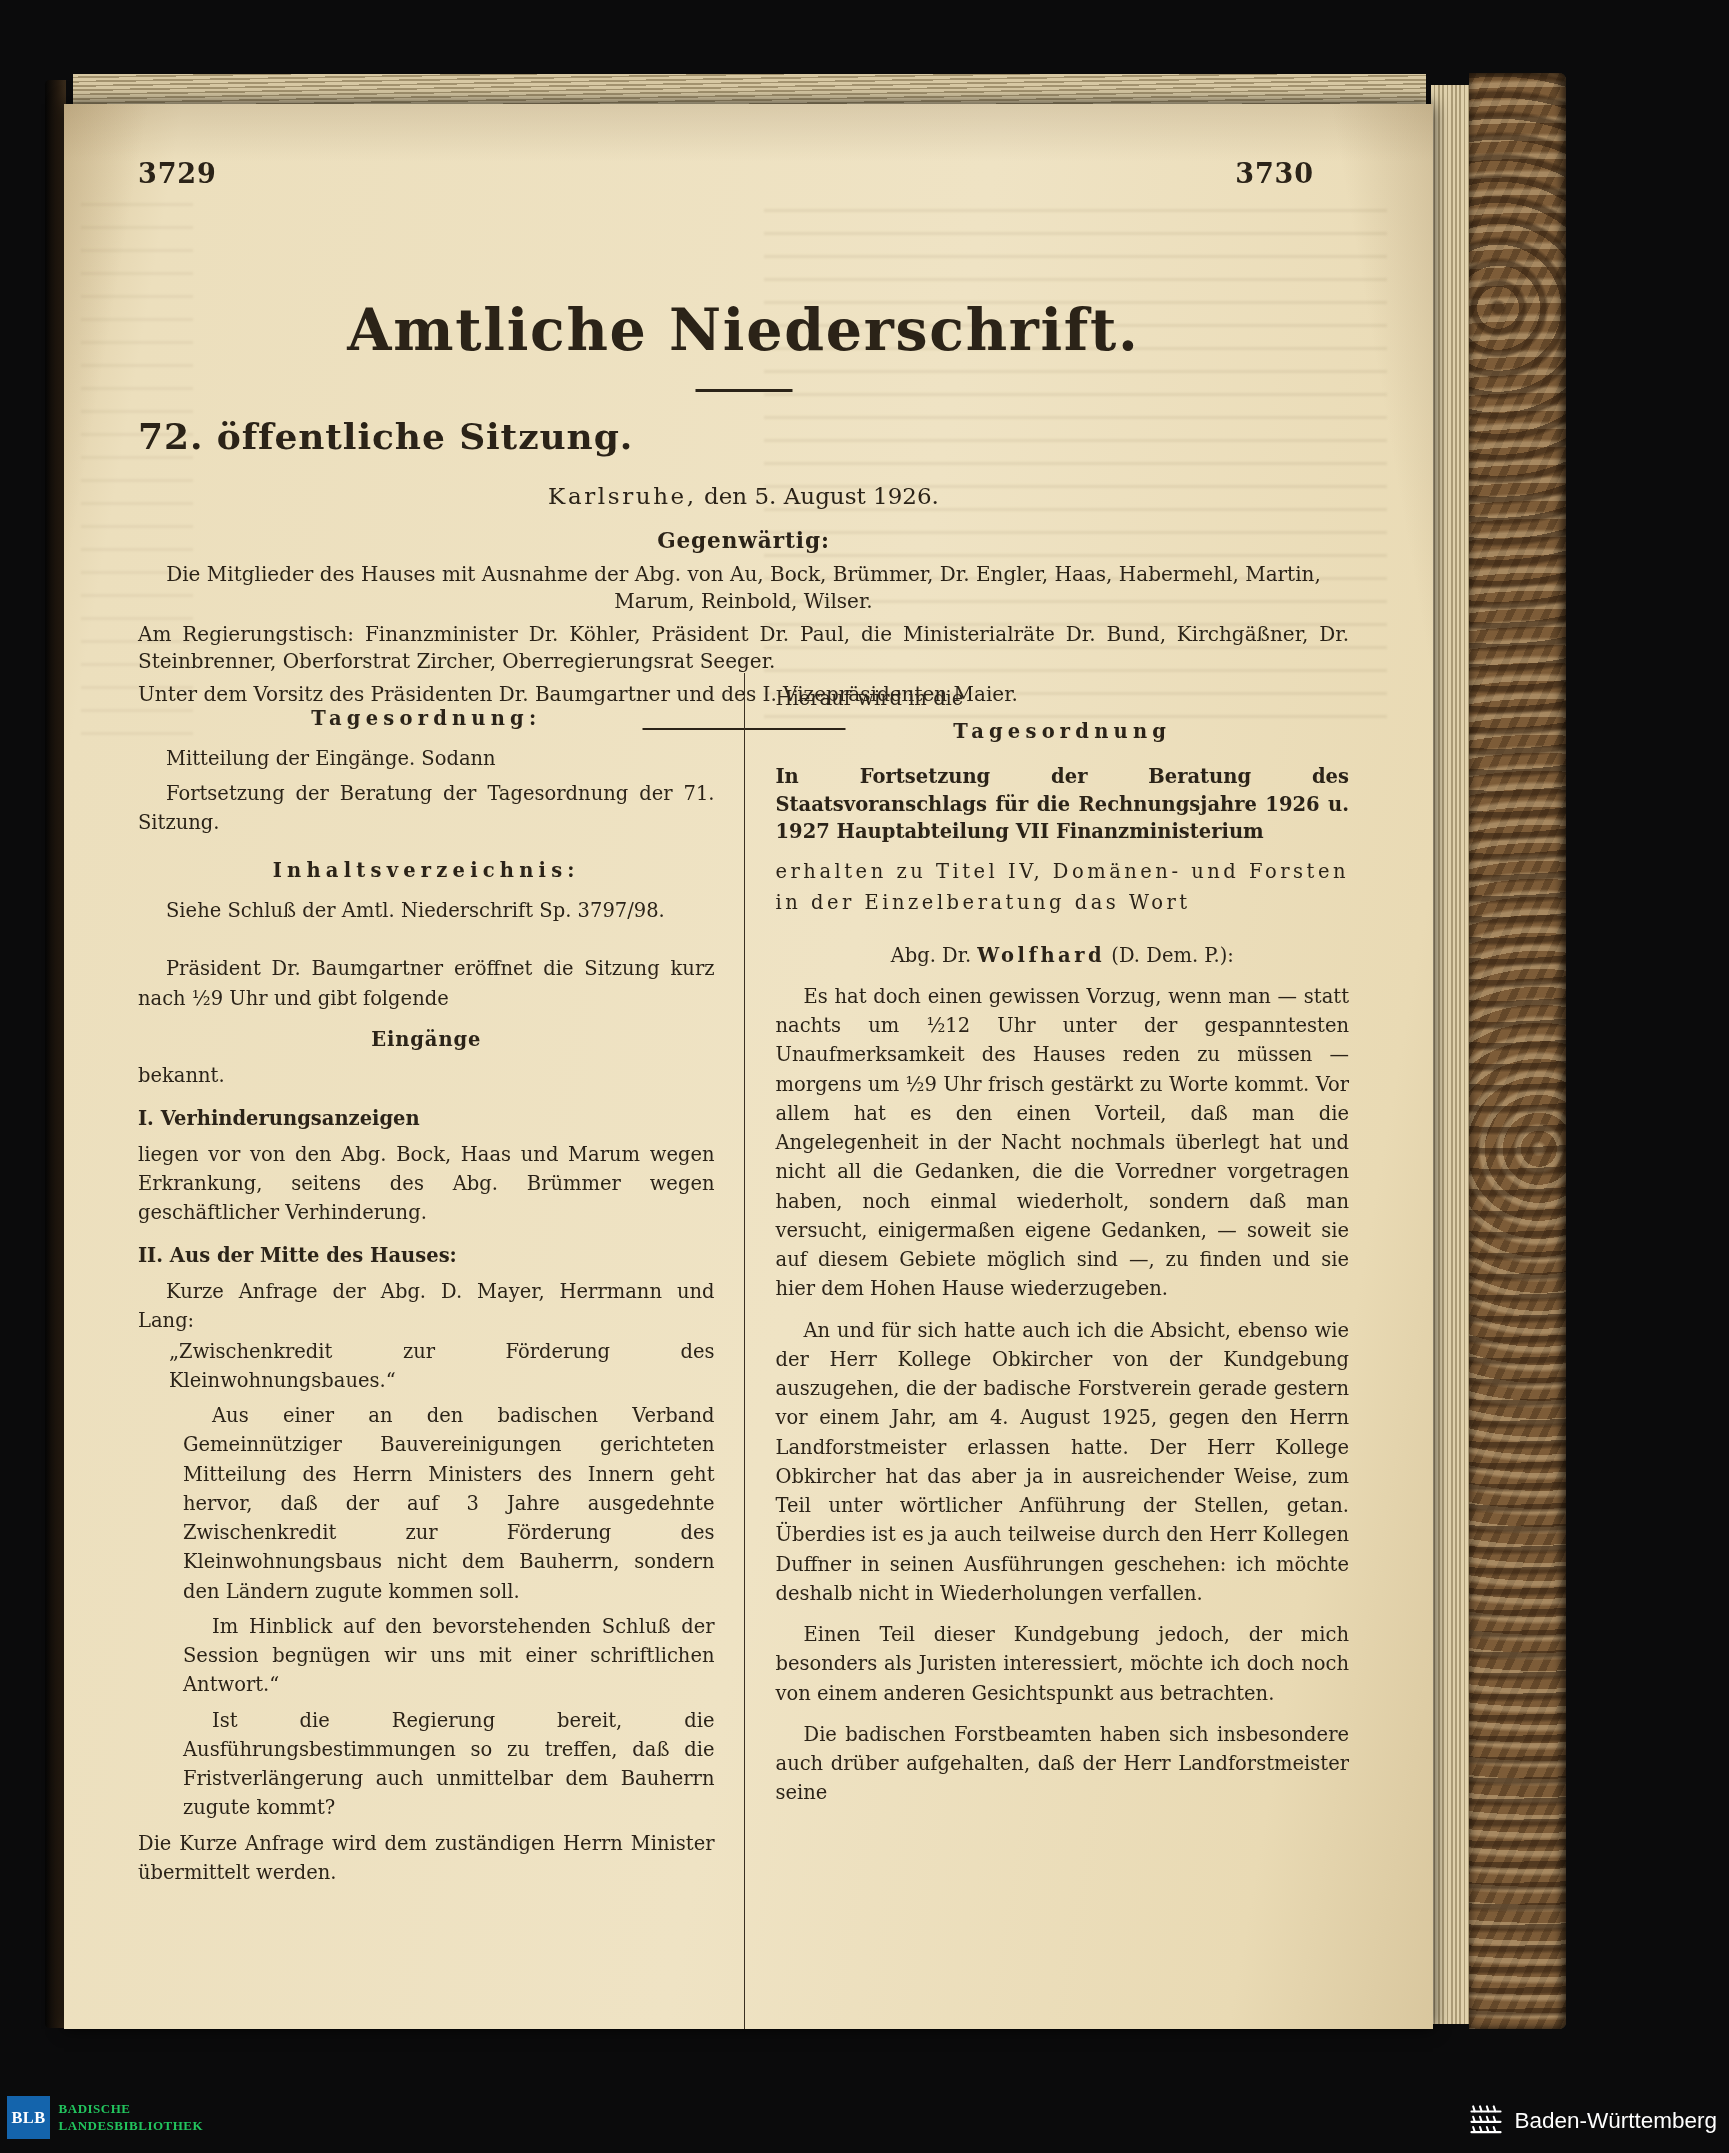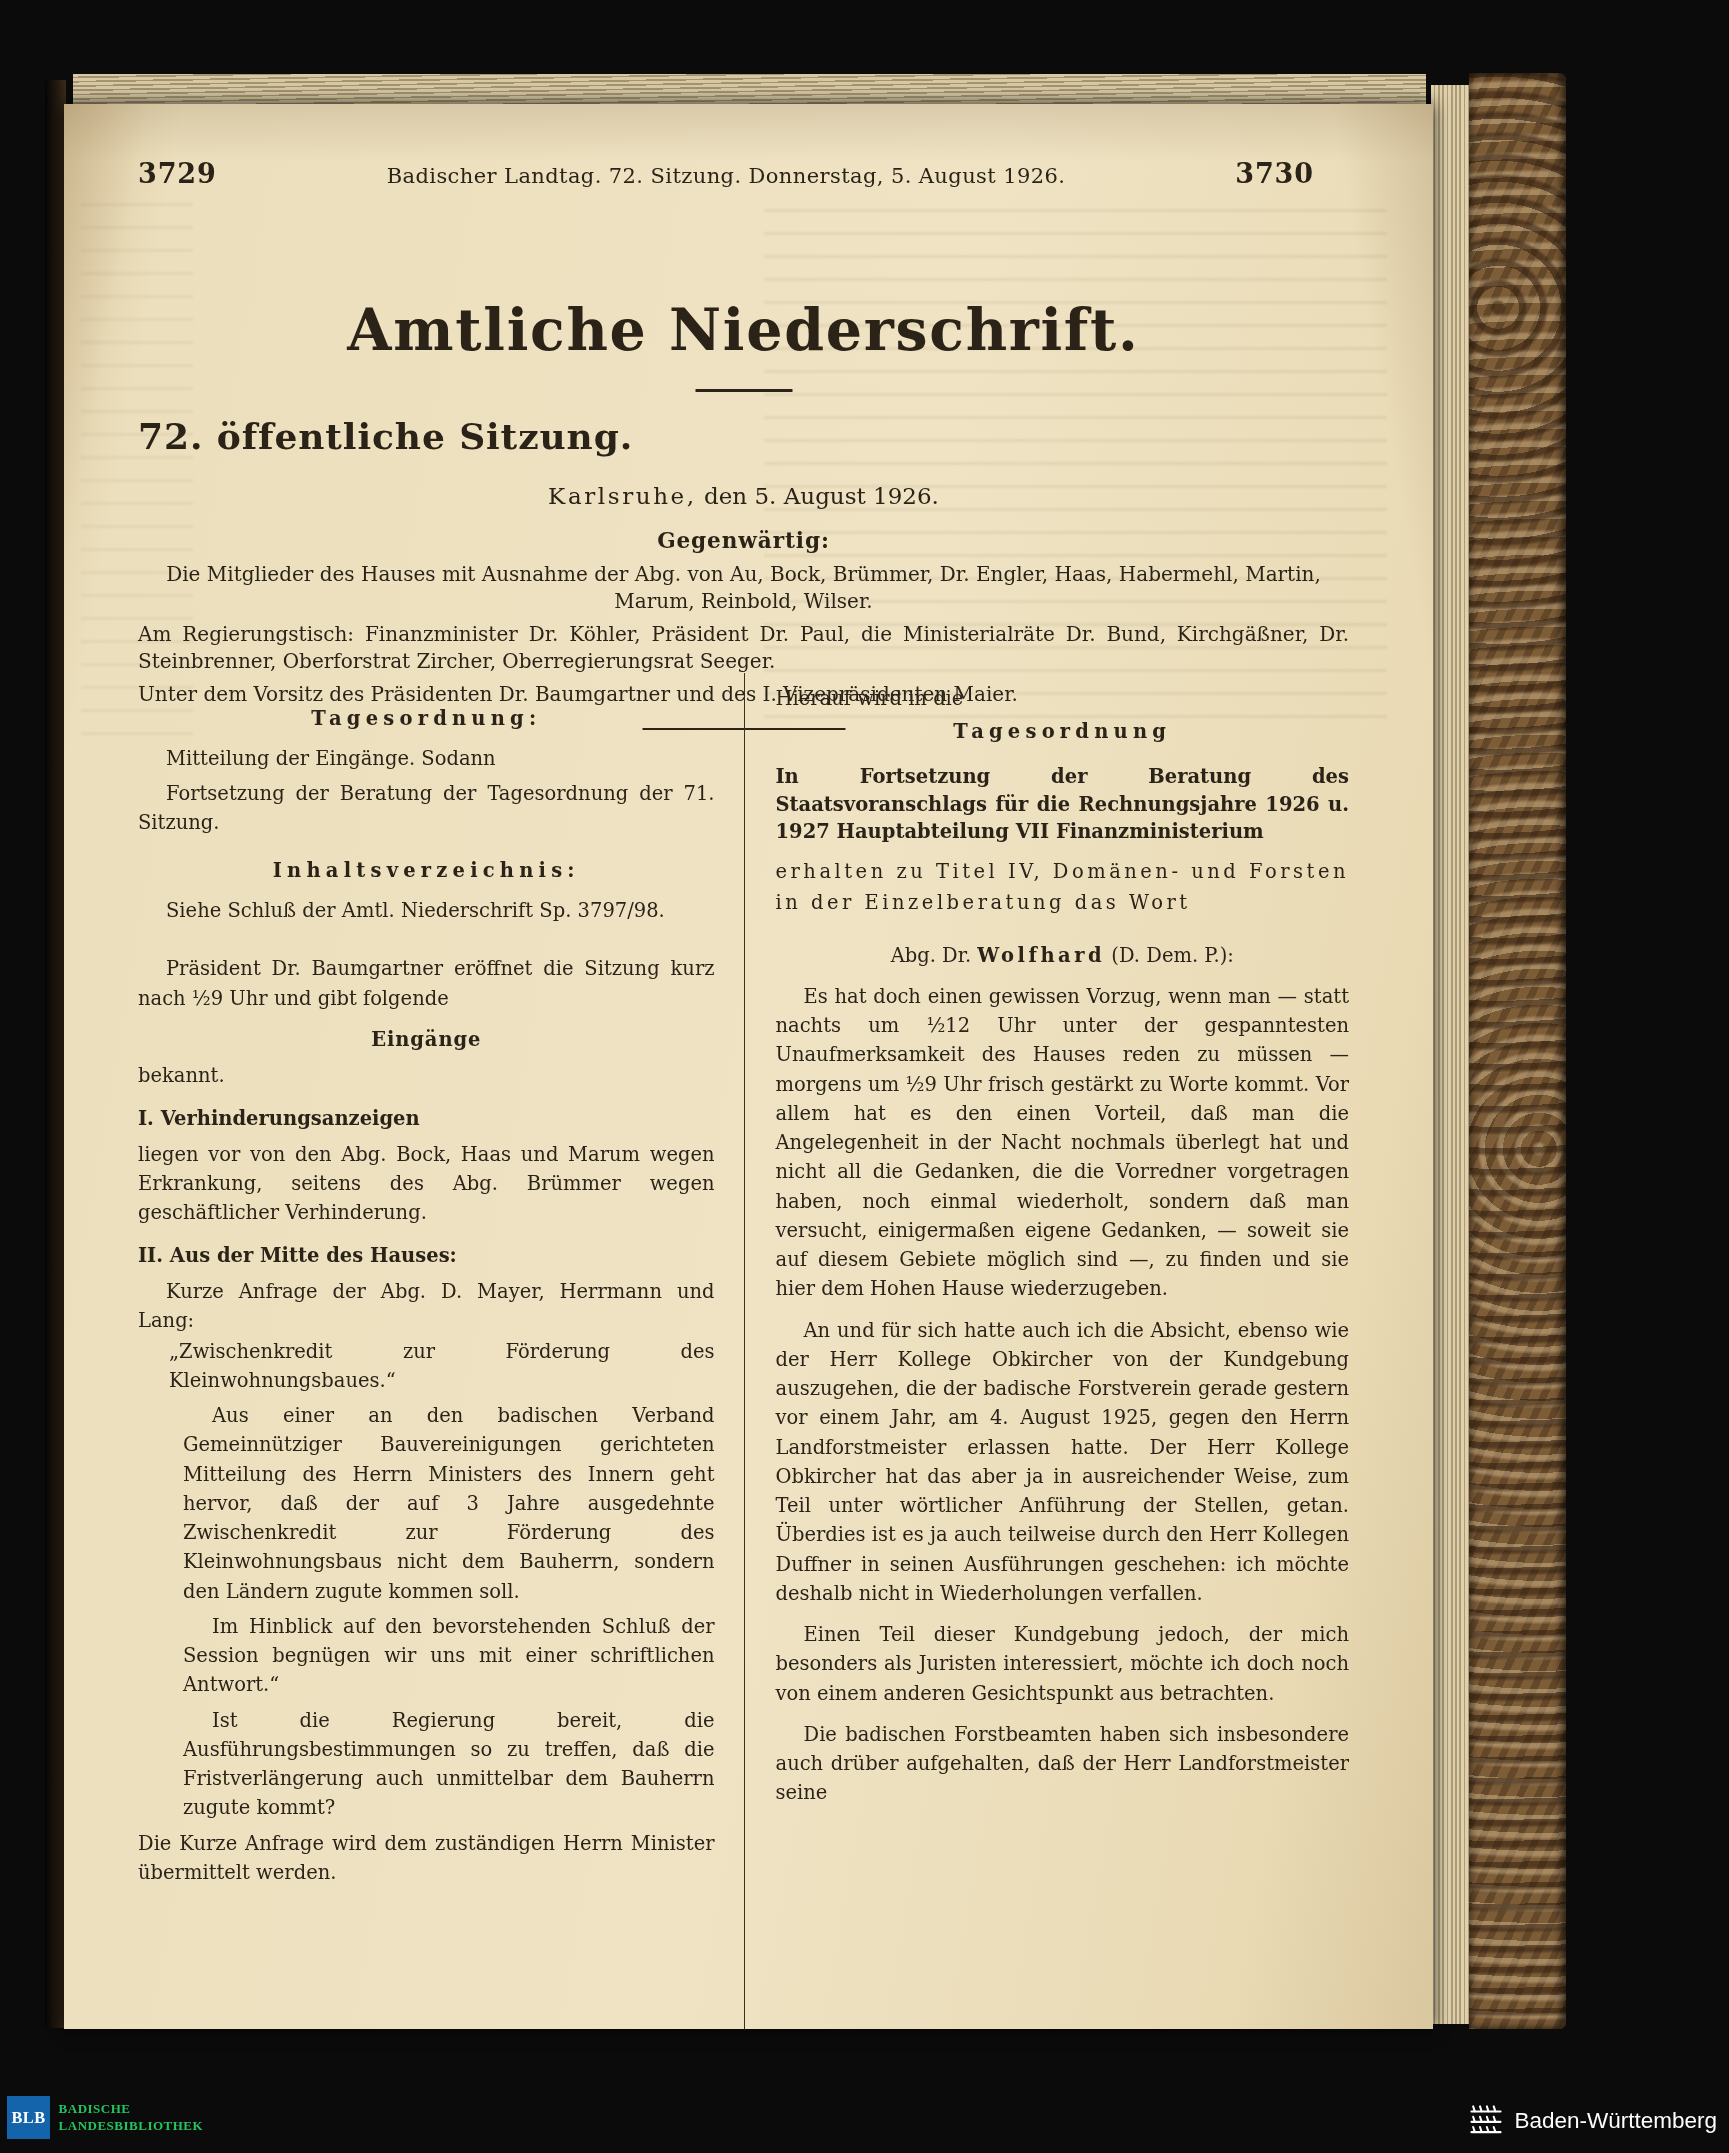--- a/index.html
+++ b/index.html
@@ -136,21 +136,20 @@
 <div class="binding"></div>
 
 <div class="paper">
   <div class="ghost ghost-right"></div>
   <div class="ghost ghost-left"></div>
 
   <div class="paper-content">
 
     <div class="scan-header">
       <span class="page-num">3729</span>
-      <span class="running-title">Badischer Landtag. 72. Sitzung. Donnerstag, 5. August 1926.</span>
       <span class="page-num page-num-right">3730</span>
     </div>
 
     <div class="title">Amtliche Niederschrift.</div>
     <div class="rule-title"></div>
     <div class="session-heading">72. öffentliche Sitzung.</div>
 
     <div class="dateline"><span class="spaced-sm">Karlsruhe,</span><span> den 5. August 1926.</span></div>
 
     <div class="att-heading">Gegenwärtig:</div>

